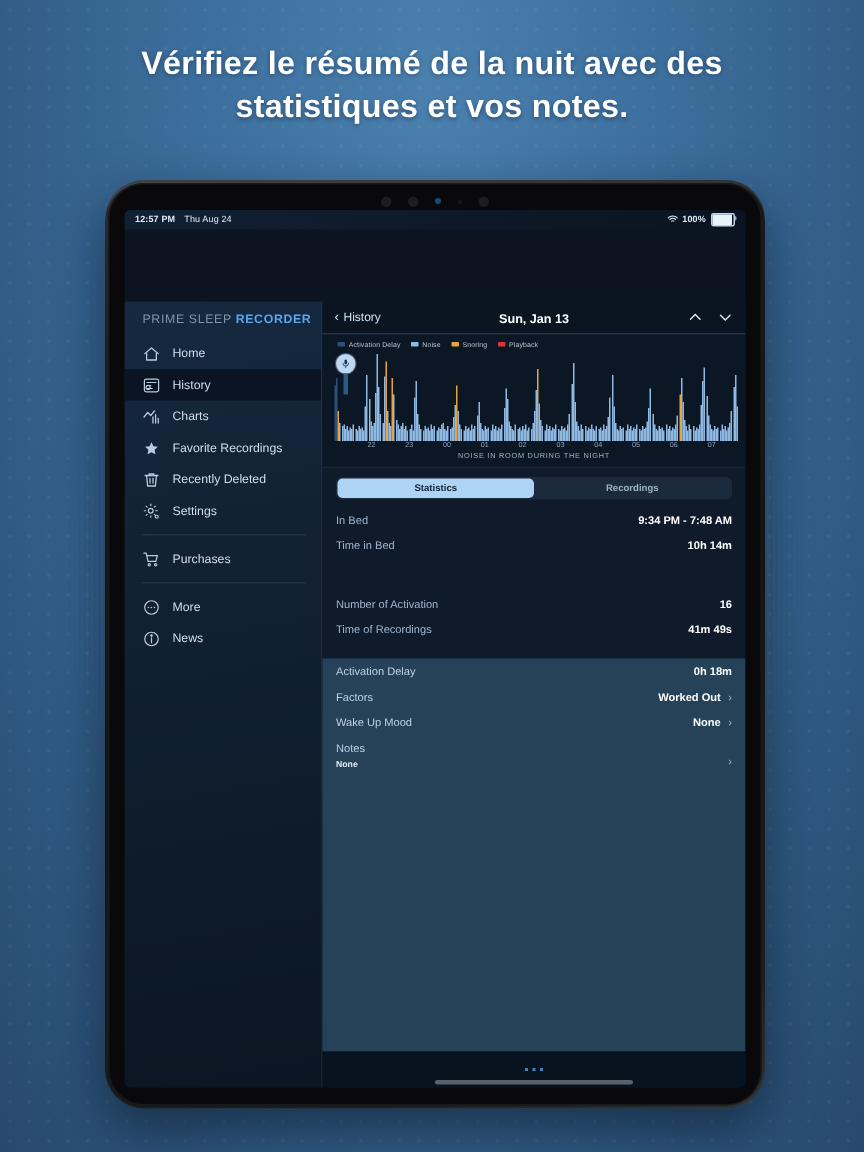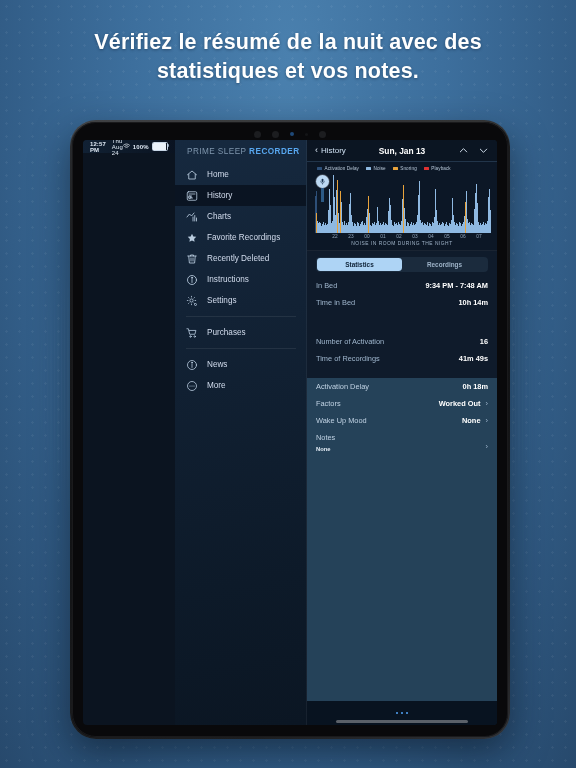--- a/index.html
+++ b/index.html
@@ -91,21 +91,22 @@
   .sensor.blue { width: 4px; height: 4px; background: #1e4878; }
 
   
   #screen {
     position: absolute;
     left: 11px; top: 18px; right: 11px; bottom: 12px;
     background: #0b1420;
     border-radius: 4px;
     overflow: hidden;
     display: flex;
-    flex-direction: row;
+    flex-direction: column;
+    gap: 48px;
   }
 
   
   #statusbar {
     height: 13px;
     flex: 0 0 13px;
     display: flex; align-items: center;
     padding: 0 7px;
     background: linear-gradient(90deg,#112134 0%, #0e1b2b 40%, #0a1321 100%);
     color: #dfe9f4;
@@ -385,30 +386,20 @@
                   <svg viewBox="0 0 24 24" fill="none" stroke="currentColor" stroke-width="1.7" stroke-linecap="round">
                     <path d="M3.5 6h17"></path>
                       <path d="M9 6V4h6v2"></path>
                     <path d="M5.5 6.5 6.8 20h10.4L18.5 6.5"></path>
                     <path d="M10 10v6M14 10v6"></path>
                   </svg>
                 </span>
                 <span>Recently Deleted</span>
               </div>
 
-              <div class="mi">
-                <span class="ico">
-                  <svg viewBox="0 0 24 24" fill="none" stroke="currentColor" stroke-width="1.7" stroke-linecap="round">
-                    <circle cx="12" cy="12" r="9"></circle>
-                      <path d="M12 11v6"></path>
-                      <circle cx="12" cy="7.6" r="1.1" fill="currentColor"></circle>
-                  </svg>
-                </span>
-                <span>Instructions</span>
-              </div>
 
               <div class="mi">
                 <span class="ico">
                   <svg viewBox="0 0 24 24" fill="none" stroke="currentColor" stroke-width="1.6">
                     <circle cx="11" cy="11" r="3.2"></circle>
                     <path d="M11 1.8v3M11 17.2v3M1.8 11h3M17.2 11h3M4.5 4.5l2.1 2.1M15.4 15.4l2.1 2.1M17.5 4.5l-2.1 2.1M6.6 15.4l-2.1 2.1"></path>
                     <circle cx="19" cy="19" r="2"></circle>
                   </svg>
                 </span>
                 <span>Settings</span>
@@ -421,42 +412,42 @@
                   <svg viewBox="0 0 24 24" fill="none" stroke="currentColor" stroke-width="1.6" stroke-linecap="round">
                     <path d="M1.8 3.5h3l2.6 11h10.4l2-7.6H6.2"></path>
                     <circle cx="9" cy="19" r="1.5"></circle>
                       <circle cx="17.5" cy="19" r="1.5"></circle>
                   </svg>
                 </span>
                 <span>Purchases</span>
               </div>
 
               <div class="sep"></div>
-
-              <div class="mi">
-                <span class="ico">
-                  <svg viewBox="0 0 24 24" fill="none" stroke="currentColor" stroke-width="1.6" stroke-linecap="round">
-                    <circle cx="12" cy="12" r="9"></circle>
-                      <path d="M12 10.5v6.5"></path>
-                      <circle cx="12" cy="7.4" r="1" fill="currentColor"></circle>
-                  </svg>
-                </span>
-                <span>News</span>
-              </div>
 
               <div class="mi">
                 <span class="ico">
                   <svg viewBox="0 0 24 24" fill="none" stroke="currentColor" stroke-width="1.6">
                     <circle cx="12" cy="12" r="9"></circle>
                     <circle cx="8" cy="12" r="1.1" fill="currentColor" stroke="none"></circle>
                     <circle cx="12" cy="12" r="1.1" fill="currentColor" stroke="none"></circle>
                     <circle cx="16" cy="12" r="1.1" fill="currentColor" stroke="none"></circle>
                   </svg>
                 </span>
                 <span>More</span>
+              </div>
+
+              <div class="mi">
+                <span class="ico">
+                  <svg viewBox="0 0 24 24" fill="none" stroke="currentColor" stroke-width="1.6" stroke-linecap="round">
+                    <circle cx="12" cy="12" r="9"></circle>
+                      <path d="M12 10.5v6.5"></path>
+                      <circle cx="12" cy="7.4" r="1" fill="currentColor"></circle>
+                  </svg>
+                </span>
+                <span>News</span>
               </div>
             </div>
           </div>
 
           <div id="content">
 
             <div id="navbar">
               <div id="back">
                 <span class="chev">‹</span>
                 <span>History</span>

